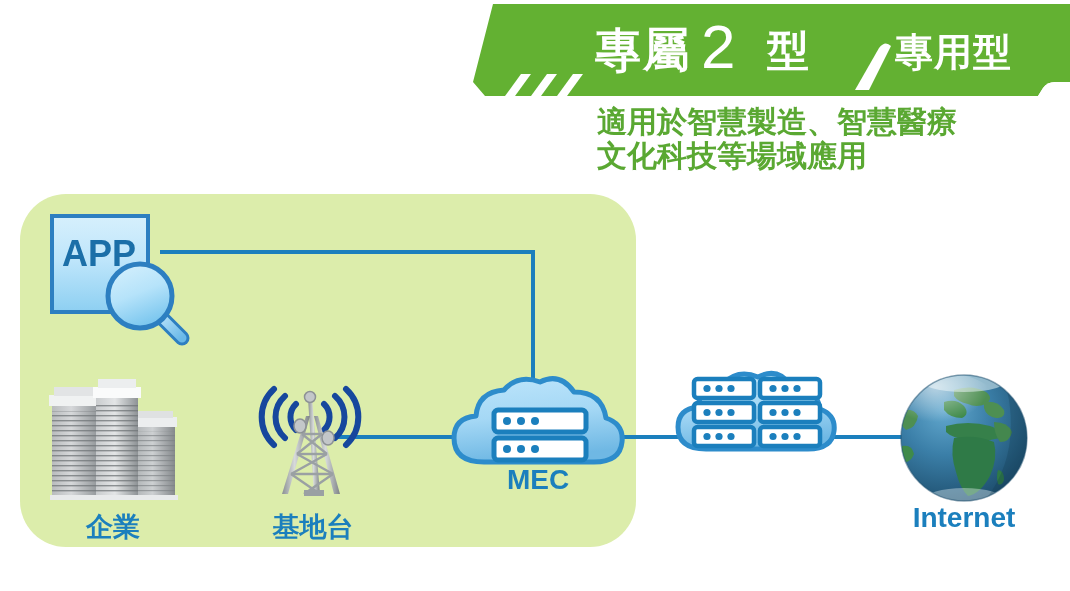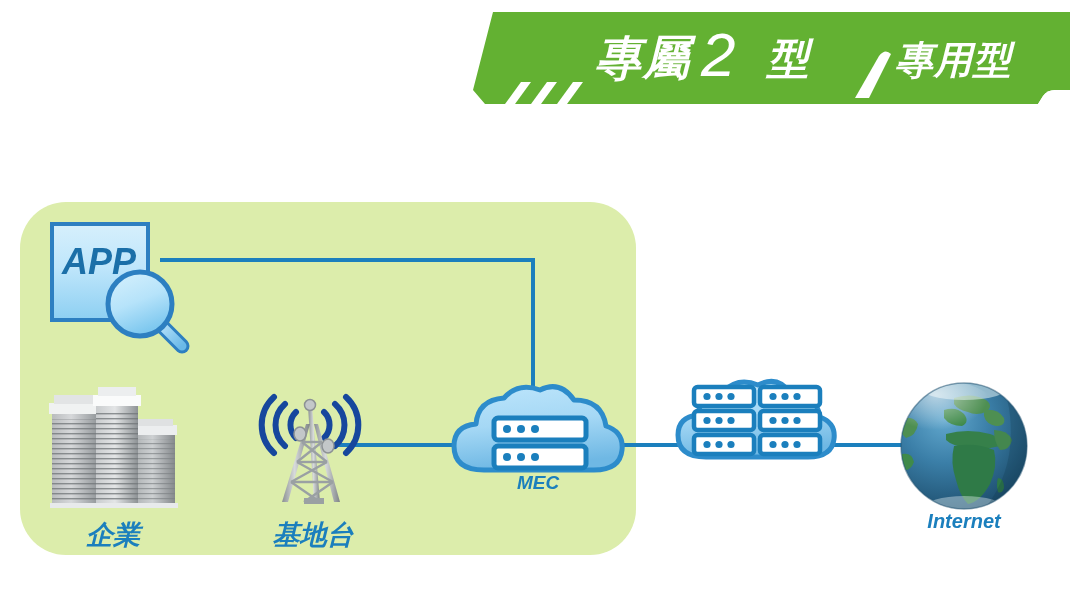--- a/index.html
+++ b/index.html
@@ -1,21 +1,21 @@
 <!DOCTYPE html>
 <html><head>
 <meta charset="utf-8">
 <title>Network Diagram</title>
 <style>
   html,body{margin:0;padding:0;background:#ffffff;}
   body{
     width:1070px;height:591px;position:relative;overflow:hidden;
     font-family:"Liberation Sans","DejaVu Sans",sans-serif;
   }
-  .stage{position:absolute;left:0;top:12px;width:1070px;height:531px;font-style:italic;}
+  .stage{position:absolute;left:0;top:4px;width:1070px;height:531px;}
 
   
   .banner-wrap{position:absolute;left:455px;top:0;width:615px;height:95px;}
   .banner-svg{position:absolute;left:0;top:0;}
   .banner-title{
     position:absolute;left:0;top:0;width:615px;height:95px;
     display:flex;align-items:center;pointer-events:none;
   }
   .t-main{
     position:absolute;left:140px;top:16px;
@@ -65,22 +65,22 @@
     position:absolute;left:62px;top:229px;
     font-size:36px;font-weight:bold;color:#1b6fa8;letter-spacing:0px;
   }
 
   
   .lbl{
     position:absolute;color:#1b7fbd;font-weight:bold;
     text-align:center;white-space:nowrap;
   }
   .lbl-cn{font-size:27px;}
-  .lbl-en{font-size:20px;}
-  .lbl-mec{font-size:19px;}
+  .lbl-en{font-size:28px;}
+  .lbl-mec{font-size:28px;}
 
   svg{display:block;overflow:visible;}
 </style>
 </head>
 <body>
 
 <div class="stage">
 
   <div class="banner-wrap">
     <svg class="banner-svg" width="615" height="95" viewBox="0 0 615 95">
@@ -98,20 +98,24 @@
     </svg>
 
     <div class="banner-title">
       <span class="t-main">專屬</span>
       <span class="t-num">2</span>
       <span class="t-main2">型</span>
       <span class="t-sub-in">專用型</span>
     </div>
   </div>
 
+  <div class="subtitle">
+    <div>適用於智慧製造、智慧醫療</div>
+    <div>文化科技等場域應用</div>
+  </div>
 
   <div class="green-panel"></div>
 
   <div class="conn" style="left:160px;top:246px;width:375px;height:4px;"></div>
   <div class="conn" style="left:531px;top:246px;width:4px;height:145px;"></div>
   <div class="conn" style="left:334px;top:431px;width:135px;height:4px;"></div>
   <div class="conn" style="left:610px;top:431px;width:90px;height:4px;"></div>
   <div class="conn" style="left:830px;top:431px;width:80px;height:4px;"></div>
 
   <div class="app-box"></div>

